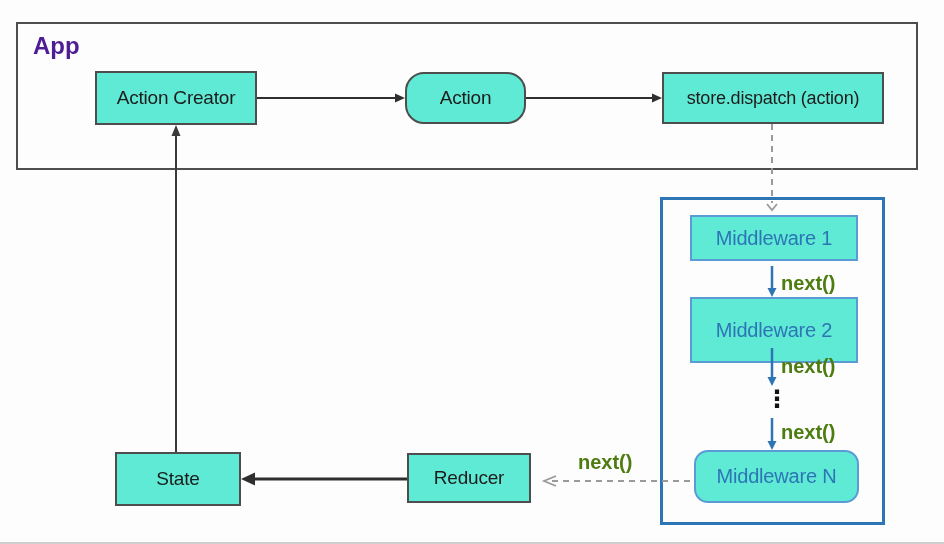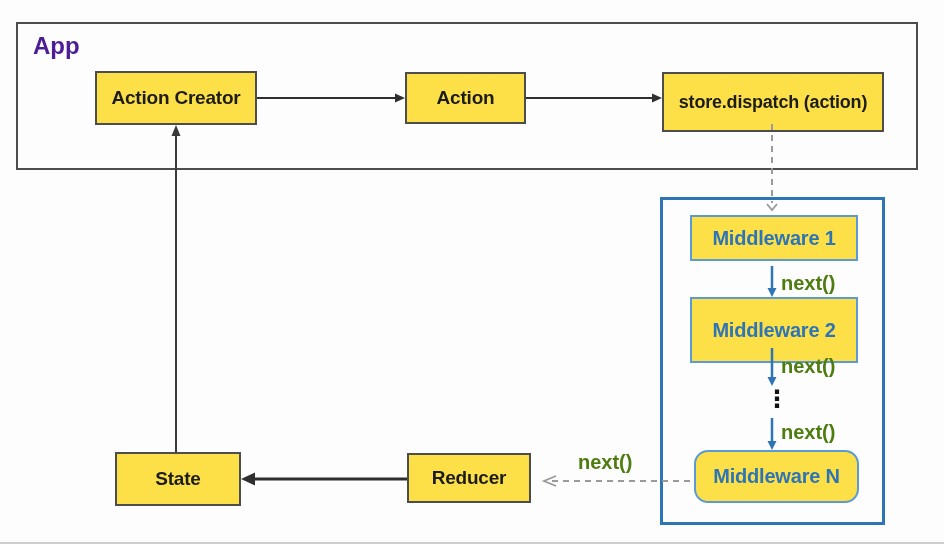--- a/index.html
+++ b/index.html
@@ -12,26 +12,26 @@
     position: relative;
     width: 944px;
     height: 544px;
     background: #fdfdfd;
     overflow: hidden;
   }
   
   .node {
     position: absolute;
     box-sizing: border-box;
-    background: #fde047;
+    background: #5eead4;
     border: 2px solid #4d4d4d;
     display: flex;
     align-items: center;
     justify-content: center;
-    font-weight: 700;
+    font-weight: 400;
     font-size: 19px;
     color: #1c1c1c;
     white-space: nowrap;
     letter-spacing: -0.2px;
   }
   .container-box {
     position: absolute;
     box-sizing: border-box;
     border: 2px solid #4d4d4d;
     background: transparent;
@@ -87,22 +87,22 @@
 </style>
 </head>
 <body>
 
 <div id="stage">
 
   <div class="container-box" style="left:16px; top:22px; width:902px; height:148px;"></div>
   <div class="container-label" style="left:33px; top:32px;">App</div>
 
   <div class="node" style="left:95px; top:71px; width:162px; height:54px;">Action Creator</div>
-  <div class="node" style="left:405px; top:72px; width:121px; height:52px;">Action</div>
-  <div class="node dispatch-node" style="left:662px; top:72px; width:222px; height:60px;">store.dispatch (action)</div>
+  <div class="node" style="left:405px; top:72px; width:121px; height:52px;border-radius:19px;">Action</div>
+  <div class="node dispatch-node" style="left:662px; top:72px; width:222px; height:52px;">store.dispatch (action)</div>
 
   <div class="blue-container" style="left:660px; top:197px; width:225px; height:328px;"></div>
   <div class="node mw-node" style="left:690px; top:215px; width:168px; height:46px;">Middleware 1</div>
   <div class="node mw-node" style="left:690px; top:297px; width:168px; height:66px;">Middleware 2</div>
   <div class="node mw-node" style="left:694px; top:450px; width:165px; height:53px;border-radius:14px;">Middleware N</div>
 
   <div class="node" style="left:407px; top:453px; width:124px; height:50px;">Reducer</div>
   <div class="node" style="left:115px; top:452px; width:126px; height:54px;">State</div>
 
   <div class="edge-label" style="left:781px; top:271px;">next()</div>

